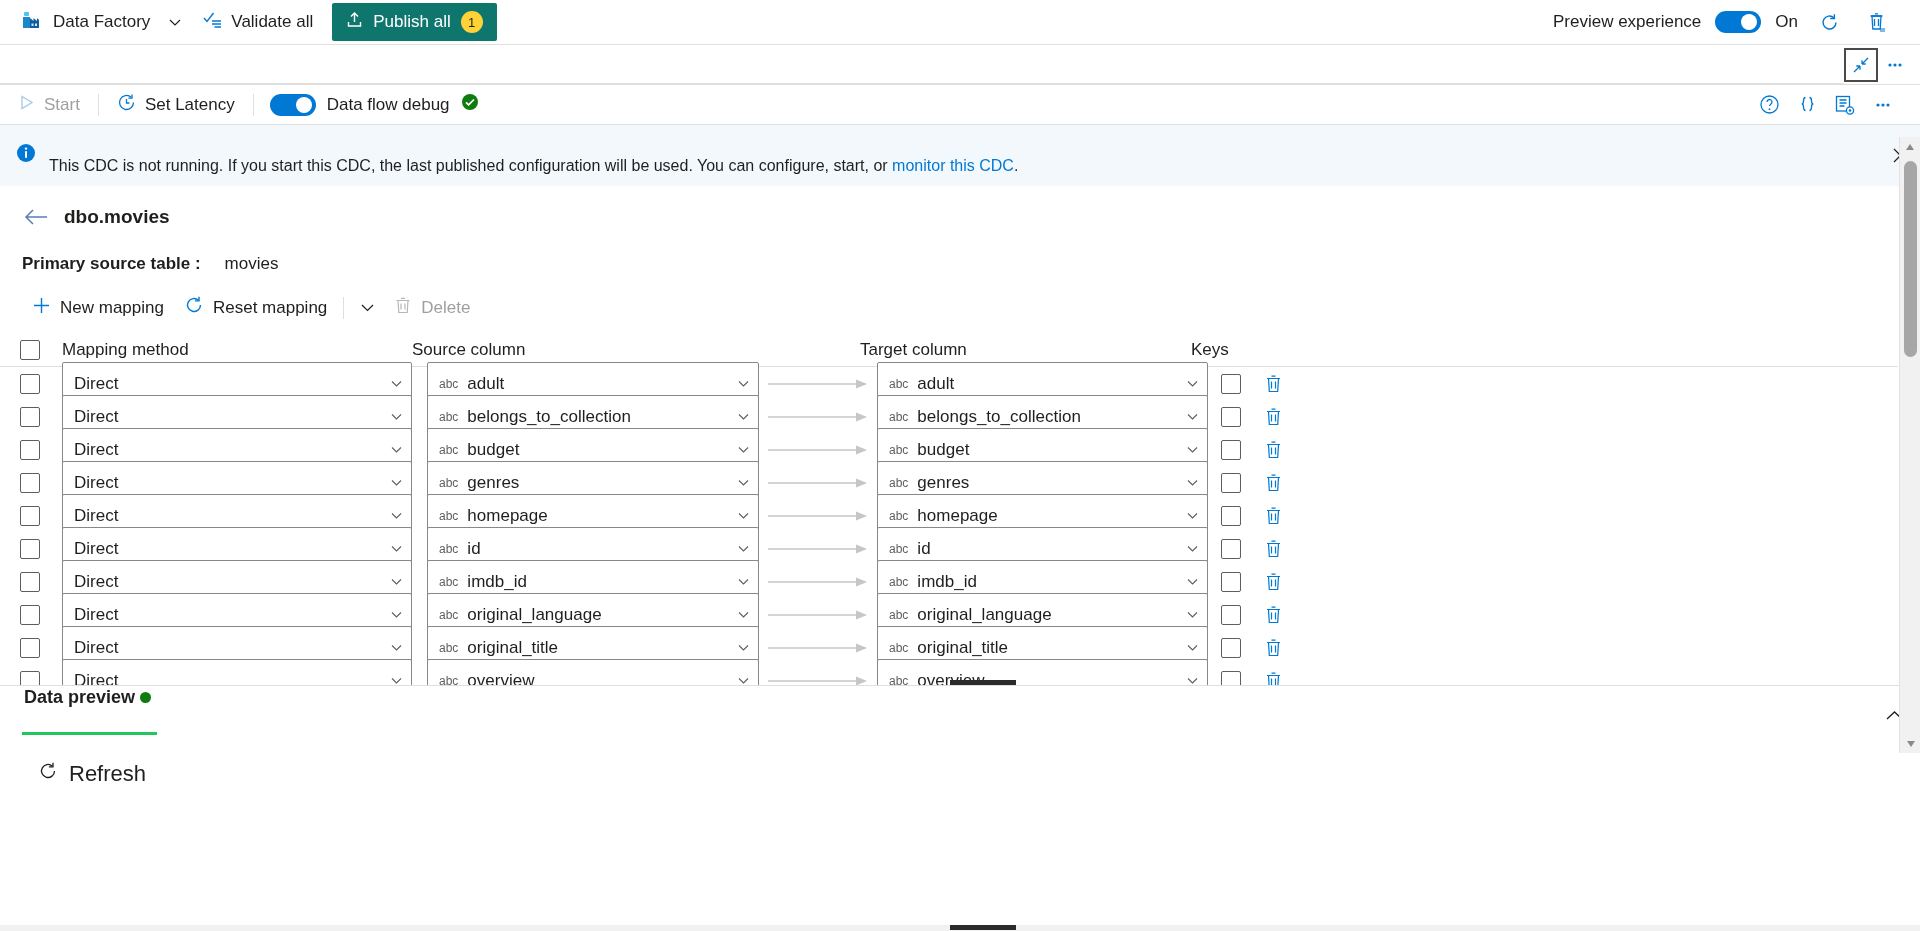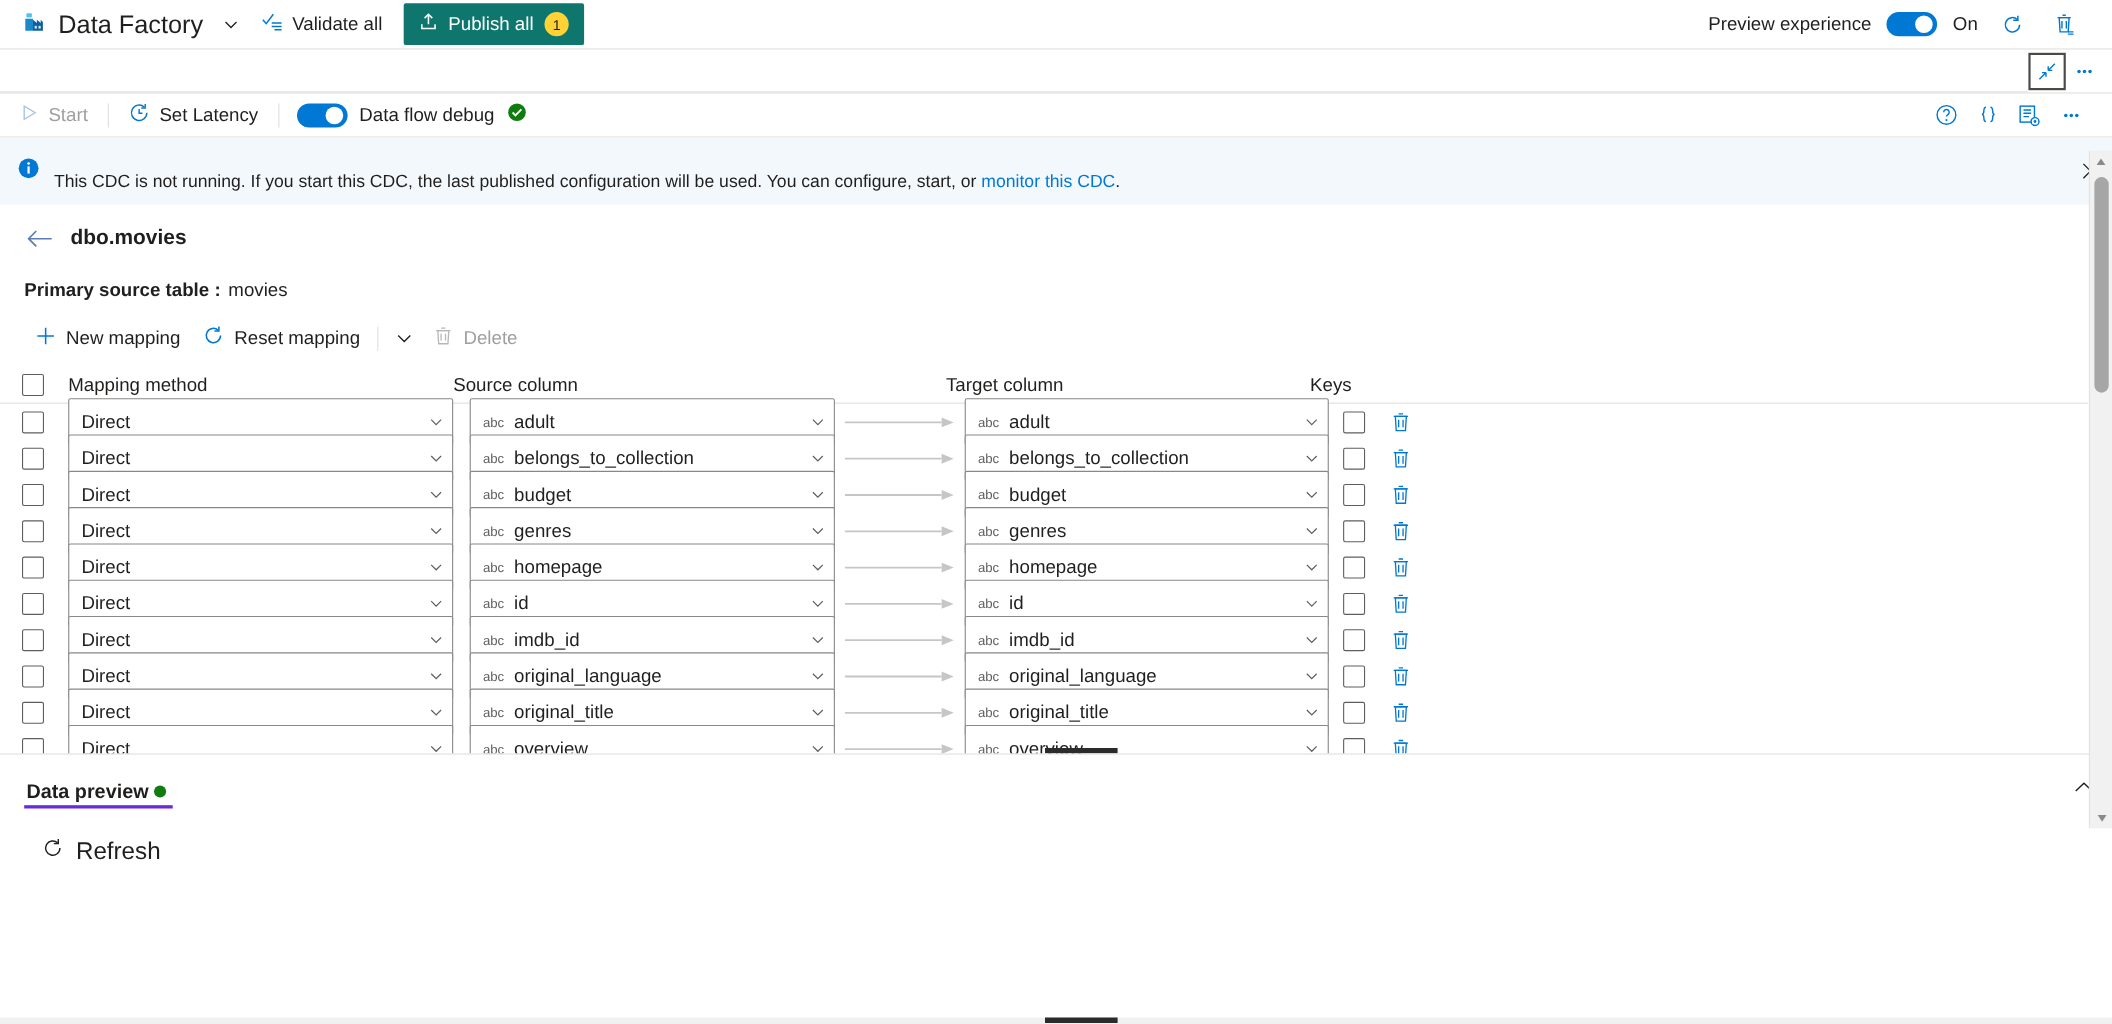--- a/index.html
+++ b/index.html
@@ -7,21 +7,21 @@
   body {
     width:1920px; height:931px;
     font-family:"Liberation Sans", sans-serif;
     font-size:17px; color:#201f1e; background:#ffffff;
     overflow:hidden; position:relative;
   }
 
   
   .topbar { height:45px; display:flex; align-items:center; border-bottom:1px solid #e1dfdd; padding:0 10px; }
   .brand { display:flex; align-items:center; gap:11px; padding:0 8px 0 10px; }
-  .brand-label { font-size:23px; color:#201f1e; }
+  .brand-label { font-size:17px; color:#201f1e; }
   .chev-btn { width:34px; height:34px; display:flex; align-items:center; justify-content:center; cursor:pointer; }
   .tb-cmd { display:flex; align-items:center; gap:9px; padding:6px 11px; cursor:pointer; font-size:17px; color:#201f1e; }
   .publish { background:#0f766e; color:#fff; border-radius:2px; padding:8px 14px; display:flex; align-items:center; gap:10px; cursor:pointer; font-size:17px; margin-left:8px; }
   .pubbadge { background:#ffd335; color:#201f1e; border-radius:11px; min-width:22px; height:22px; font-size:13px; display:flex; align-items:center; justify-content:center; padding:0 6px; }
   .topright { margin-left:auto; display:flex; align-items:center; gap:14px; padding-right:16px; }
   .prev-label { font-size:17px; }
   .toggle { width:46px; height:22px; border-radius:11px; background:#0078d4; position:relative; cursor:pointer; flex:none; }
   .toggle .knob { position:absolute; width:16px; height:16px; border-radius:50%; background:#fff; top:3px; right:4px; }
   .ic-btn { width:34px; height:34px; display:flex; align-items:center; justify-content:center; cursor:pointer; }
 
@@ -47,21 +47,21 @@
   .banner-text { font-size:16px; color:#201f1e;margin-top:21px; }
   .banner-link { color:#0078d4; text-decoration:none; cursor:pointer; }
   .banner-close { position:absolute; right:0; top:0; width:40px; height:100%; display:flex; align-items:center; justify-content:center; cursor:pointer; }
 
   
   .pagehead { display:flex; align-items:center; gap:16px; padding:20px 0 12px 24px; }
   .back-arrow { cursor:pointer; display:flex; align-items:center; }
   .page-title { font-size:19px; font-weight:bold; }
   .srcline { padding:14px 0 0 22px; font-size:17px; }
   .srcline b { font-weight:bold; }
-  .srcline span.val { font-weight:normal; margin-left:7px; }
+  .srcline span.val { font-weight:normal; margin-left:24px; }
 
   
   .maptb { display:flex; align-items:center; padding:16px 0 8px 22px; }
   .maptb .cmd { padding:5px 10px; }
 
   
   .tablewrap { position:relative; height:352px; overflow:hidden; }
   .thead { display:flex; align-items:center; height:34px; padding-left:36px; border-bottom:1px solid #e1dfdd; margin:0 22px 0 0; }
   .thead .hcell { font-size:17px; color:#201f1e; }
   .cb { width:20px; height:20px; border:1px solid #605e5c; background:#fff; border-radius:2px; cursor:pointer; flex:none; }
@@ -72,21 +72,21 @@
   .abc { font-size:12px; color:#605e5c; margin-right:9px; font-family:"Liberation Sans", sans-serif; }
   .arrowcell { width:118px; display:flex; align-items:center; justify-content:center; }
   .trash { width:26px; display:flex; align-items:center; justify-content:center; cursor:pointer; }
   .col-mm { width:185px; }
   .col-sc { width:330px; }
   .col-tc { width:331px; }
   .keycell { width:52px; display:flex; align-items:center; justify-content:flex-start; padding-left:13px; }
 
   
   .dpbar { border-top:1px solid #e1dfdd; height:50px; display:flex; align-items:flex-end; padding:0 16px 0 22px; position:relative; }
-  .dptab { display:flex; align-items:center; gap:5px; padding:0 6px 2px 2px; border-bottom:3px solid #6d28d9; cursor:pointer; }
+  .dptab { display:flex; align-items:center; gap:5px; padding:0 6px 24px 2px; border-bottom:3px solid #22c55e; cursor:pointer; }
   .dptab .t { font-size:18px; font-weight:bold; }
   .greendot { width:11px; height:11px; border-radius:50%; background:#107c10; }
   .dpcollapse { margin-left:auto; padding-bottom:8px; cursor:pointer; }
   .dpbody { padding:22px 0 0 30px; }
   .refresh { display:flex; align-items:center; gap:11px; font-size:22px; cursor:pointer; width:fit-content; padding:4px 8px;justify-content:space-between; }
 
   
   .vscroll { position:absolute; right:0; top:137px; width:21px; height:616px; background:#f1f1f1; border-left:1px solid #e3e3e3; }
   .vs-arrow { height:19px; display:flex; align-items:center; justify-content:center; cursor:pointer; }
   .vs-thumb { position:absolute; left:4px; top:24px; width:13px; height:196px; background:#a6a6a6; border-radius:7px; cursor:pointer; }

